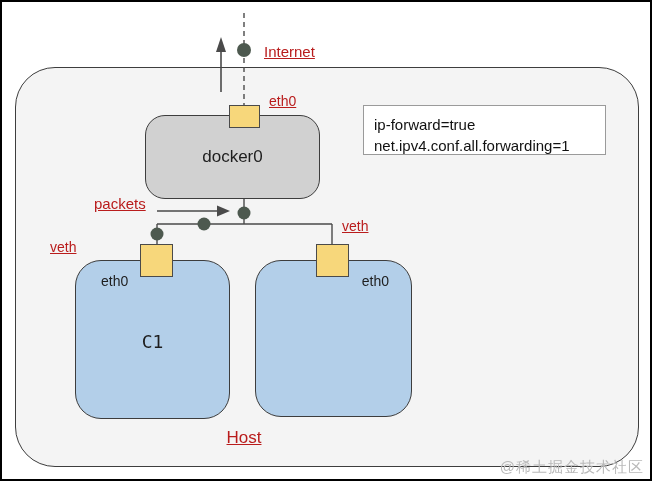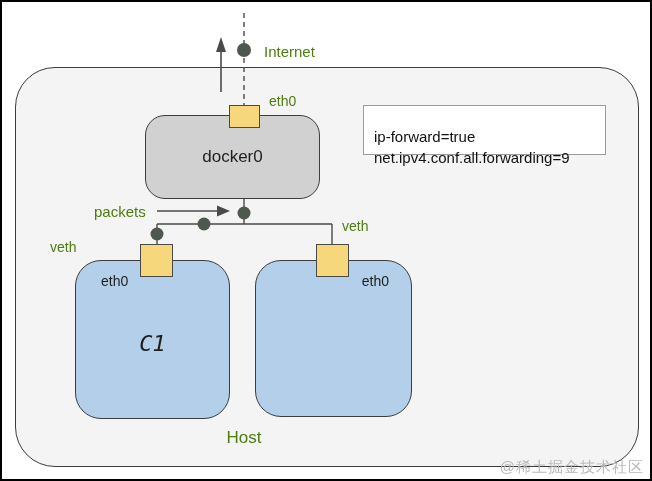--- a/index.html
+++ b/index.html
@@ -65,46 +65,46 @@
     border-radius: 26px;
     box-sizing: border-box;
   }
   .c1 { left: 73px;  top: 258px; width: 155px; height: 159px; }
   .c2 { left: 253px; top: 258px; width: 157px; height: 157px; }
   .container-name {
     position: absolute;
     left: 0; right: 0; top: 70px;
     text-align: center;
     font-family: "DejaVu Sans Mono", monospace;
-    font-size: 22px; color: #1e1e1e; font-style: italic;
+    font-size: 18px; color: #1e1e1e;
   }
   .iface-label {
     position: absolute;
     top: 12px;
     font-size: 14px; color: #1e1e1e;
   }
   .iface-c1 { left: 25px; }
   .iface-c2 { right: 22px; }
 
   
   .config-box {
     left: 361px; top: 103px;
     width: 243px; height: 50px;
     background: #ffffff;
     border: 1px solid #9a9a9a;
     box-sizing: border-box;
-    padding: 20px 0 0 10px;
+    padding: 8px 0 0 10px;
     font-size: 15px; line-height: 21px; color: #111111;
     white-space: nowrap;
   }
 
-  .txt { font-size: 15px; color: #4d7c0f; white-space: nowrap; }
+  .txt { font-size: 15px; color: #b91c1c; white-space: nowrap; text-decoration: underline; }
   .lbl-internet { left: 262px; top: 41px; }
   .lbl-eth0-host { left: 267px; top: 91px; font-size: 14px; }
-  .lbl-packets { left: 92px; top: 201px; }
+  .lbl-packets { left: 92px; top: 193px; }
   .lbl-veth-left { left: 48px; top: 237px; font-size: 14px; }
   .lbl-veth-right { left: 340px; top: 216px; font-size: 14px; }
   .lbl-host { left: 180px; top: 426px; width: 124px; text-align: center; font-size: 17px; }
 
   .watermark {
     right: 6px; top: 456px;
     font-size: 15px;
     color: #b9b9b9;
     letter-spacing: 1px;
   }
@@ -136,21 +136,21 @@
     <circle cx="242" cy="48" r="7" fill="#4d594f"></circle>
     <circle cx="242" cy="211" r="6.5" fill="#4d594f"></circle>
     <circle cx="202" cy="222" r="6.5" fill="#4d594f"></circle>
     <circle cx="155" cy="232" r="6.5" fill="#4d594f"></circle>
   </svg>
 
   <div class="abs bridge-box">docker0</div>
 
   <div class="abs config-box">
     <div>ip-forward=true</div>
-    <div>net.ipv4.conf.all.forwarding=9</div>
+    <div>net.ipv4.conf.all.forwarding=1</div>
   </div>
 
   <div class="abs container-box c1">
     <span class="iface-label iface-c1">eth0</span>
     <div class="container-name">C1</div>
   </div>
   <div class="abs container-box c2">
     <span class="iface-label iface-c2">eth0</span>
   </div>
 

